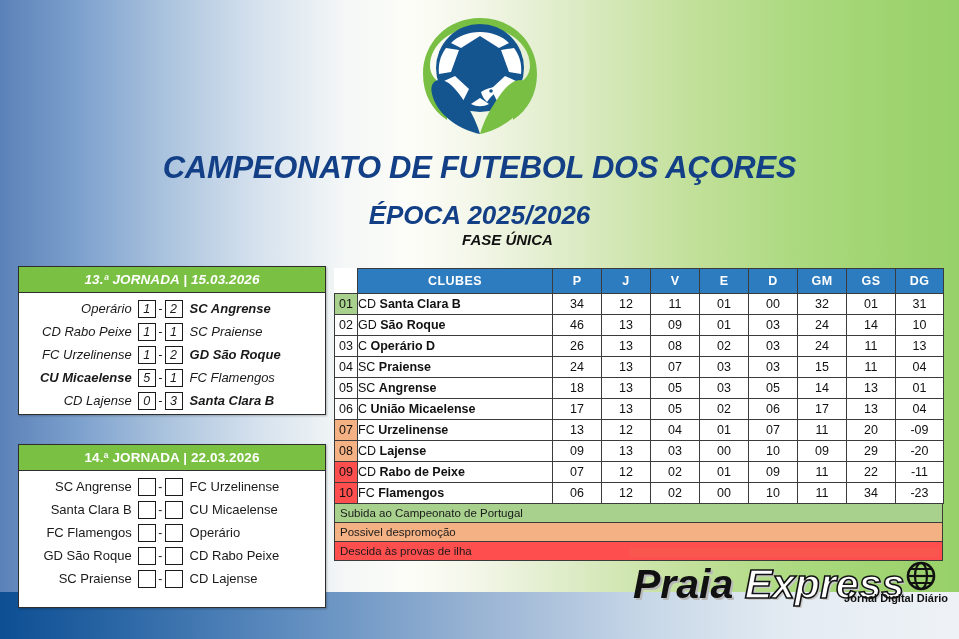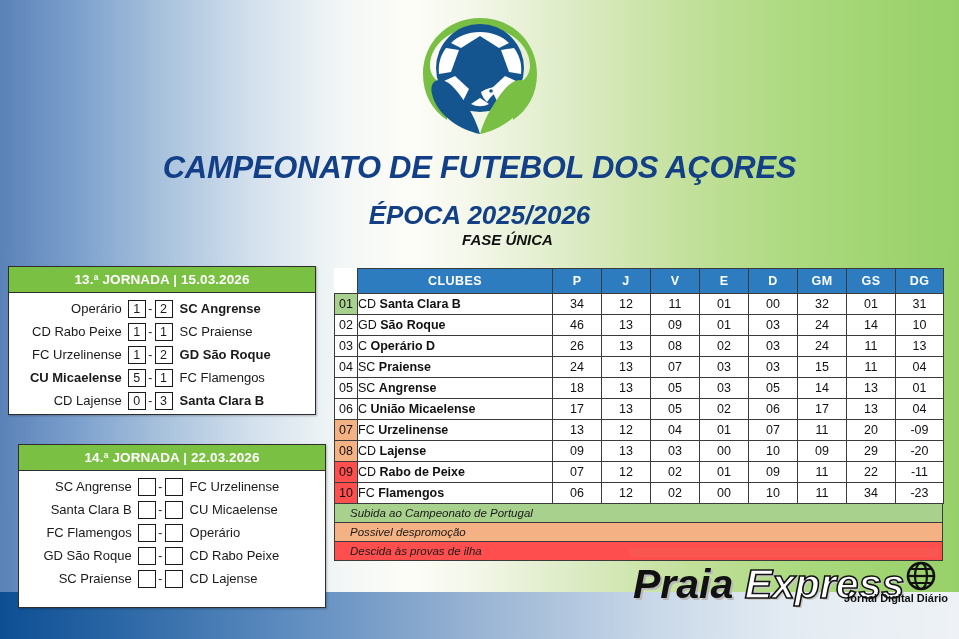--- a/index.html
+++ b/index.html
@@ -103,21 +103,21 @@
   }
 
   
   .fixture-panel {
     position: absolute;
     box-sizing: border-box;
     border: 1px solid #2e2e2e;
     background: #ffffff;
     box-shadow: 1px 1px 2px rgba(0,0,0,0.25);
   }
-  #fixtures-13 { left: 8px; top: 266px; width: 308px; height: 149px; }
+  #fixtures-13 { left: 18px; top: 266px; width: 308px; height: 149px; font-style: italic; }
   #fixtures-14 { left: 18px; top: 444px; width: 308px; height: 164px; }
 
   .fixture-header {
     height: 25px;
     background: #7ac143;
     color: #ffffff;
     font-size: 13.5px;
     font-weight: bold;
     display: flex;
     align-items: center;
@@ -220,23 +220,22 @@
   }
   td.club .pfx { font-weight: normal; margin-top: 26px; }
   td.club .nm  { font-weight: bold; }
   td.num { text-align: center; }
 
   .legend-row {
     box-sizing: border-box;
     height: 19px;
     display: flex;
     align-items: center;
-    padding-left: 15px;
+    padding-left: 5px;
     font-size: 11.5px;
-    font-style: italic;
     color: #1a1a1a;
     border-left: 1px solid #3b3b3b;
     border-right: 1px solid #3b3b3b;
     border-bottom: 1px solid #3b3b3b;
   }
   .legend-green  { background: #a9d18e; }
   .legend-orange { background: #f4b183; }
   .legend-red    { background: #ff4e4e; }
 
   

